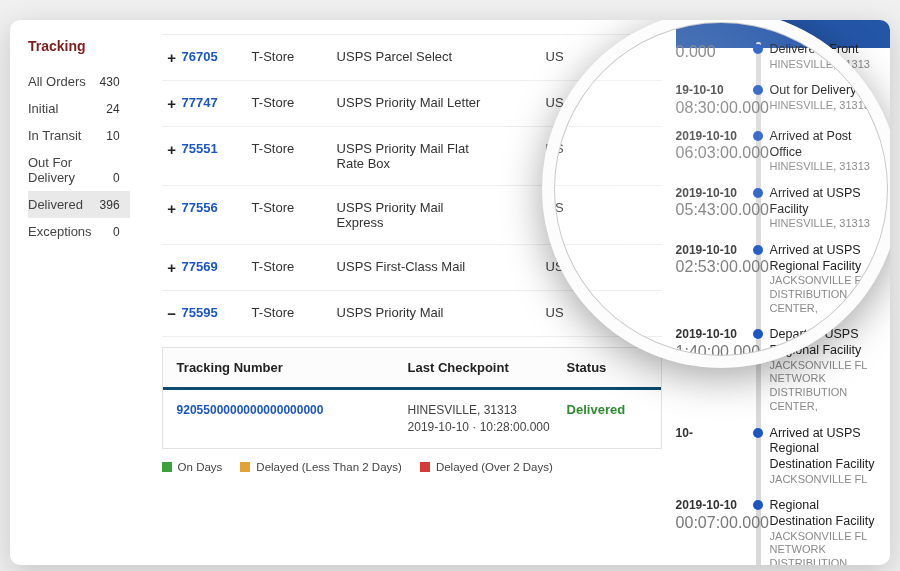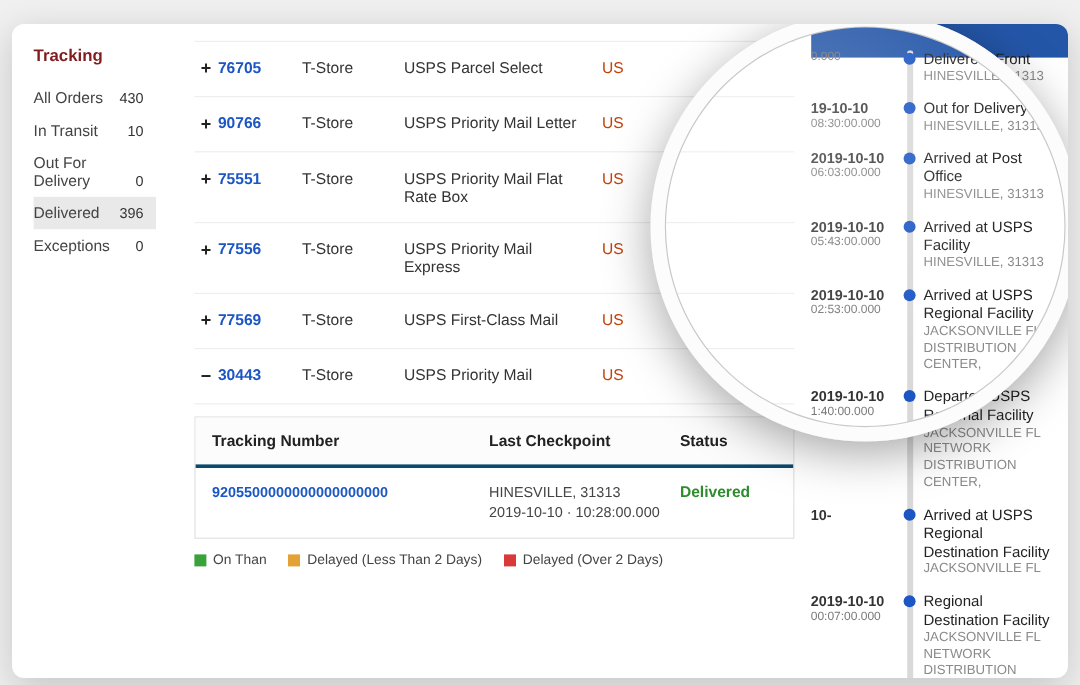--- a/index.html
+++ b/index.html
@@ -67,21 +67,21 @@
     font-weight: 700;
     font-size: 15px;
     text-align: center;
     cursor: pointer;
     color: #222;
     user-select: none;
   }
   .order-id { width: 70px; color: #1b56c4; font-weight: 600; cursor: pointer; }
   .store { width: 85px; color: #333; }
   .service { width: 165px; color: #333; padding-right: 20px; }
-  .country { width: 40px; color: #c2410c; }
+  .country { width: 40px; color: #404040; margin-left: 44px; }
 
   .details-box {
     border: 1px solid #e2e2e2;
     margin-top: 10px;
     font-size: 13px;
   }
   .details-head, .details-row {
     display: flex;
     padding: 12px 14px;
   }
@@ -147,21 +147,21 @@
     font-size: 12px;
   }
   .t-left {
     width: 74px;
     text-align: left;
     color: #333;
     font-size: 12px;
     line-height: 1.2;
   }
   .t-left .date { font-weight: 600; }
-  .t-left .time { color: #777; font-size: 10px; }
+  .t-left .time { color: #777; font-size: 16px; }
   .t-dot {
     position: absolute;
     left: 77.5px;
     top: 6px;
     width: 10px; height: 10px;
     background: #1b56c4;
     border-radius: 50%;
   }
   .t-right {
     margin-left: 20px;
@@ -193,20 +193,24 @@
 <div class="window">
 
   <div class="sidebar">
     <h3>Tracking</h3>
     <div id="sidebar-items">
         <div class="side-item">
           <span>All Orders</span>
           <span class="side-count">430</span>
         </div>
         <div class="side-item">
+          <span>Initial</span>
+          <span class="side-count">24</span>
+        </div>
+        <div class="side-item">
           <span>In Transit</span>
           <span class="side-count">10</span>
         </div>
         <div class="side-item">
           <span>Out For Delivery</span>
           <span class="side-count">0</span>
         </div>
         <div class="side-item active">
           <span>Delivered</span>
           <span class="side-count">396</span>
@@ -222,21 +226,21 @@
     <div id="orders-list">
         <div class="order-row">
           <div class="expand">+</div>
           <div class="order-id">76705</div>
           <div class="store">T-Store</div>
           <div class="service">USPS Parcel Select</div>
           <div class="country">US</div>
         </div>
         <div class="order-row">
           <div class="expand">+</div>
-          <div class="order-id">90766</div>
+          <div class="order-id">77747</div>
           <div class="store">T-Store</div>
           <div class="service">USPS Priority Mail Letter</div>
           <div class="country">US</div>
         </div>
         <div class="order-row">
           <div class="expand">+</div>
           <div class="order-id">75551</div>
           <div class="store">T-Store</div>
           <div class="service">USPS Priority Mail Flat Rate Box</div>
           <div class="country">US</div>
@@ -250,21 +254,21 @@
         </div>
         <div class="order-row">
           <div class="expand">+</div>
           <div class="order-id">77569</div>
           <div class="store">T-Store</div>
           <div class="service">USPS First-Class Mail</div>
           <div class="country">US</div>
         </div>
         <div class="order-row">
           <div class="expand">−</div>
-          <div class="order-id">30443</div>
+          <div class="order-id">75595</div>
           <div class="store">T-Store</div>
           <div class="service">USPS Priority Mail</div>
           <div class="country">US</div>
         </div>
       </div>
 
     <div class="details-box">
       <div class="details-head">
         <div class="col-tn">Tracking Number</div>
         <div class="col-lc">Last Checkpoint</div>
@@ -276,21 +280,21 @@
           <span>HINESVILLE, 31313</span><br>
           <span>2019-10-10 · 10:28:00.000</span>
         </div>
         <div class="col-st st-delivered">Delivered</div>
       </div>
     </div>
 
     <div class="legend">
       <span>
           <i class="sw green"></i>
-          <span>On Than</span>
+          <span>On Days</span>
         </span>
       <span>
           <i class="sw orange"></i>
           <span>Delayed (Less Than 2 Days)</span>
         </span>
       <span>
           <i class="sw red"></i>
           <span>Delayed (Over 2 Days)</span>
         </span>
     </div>

